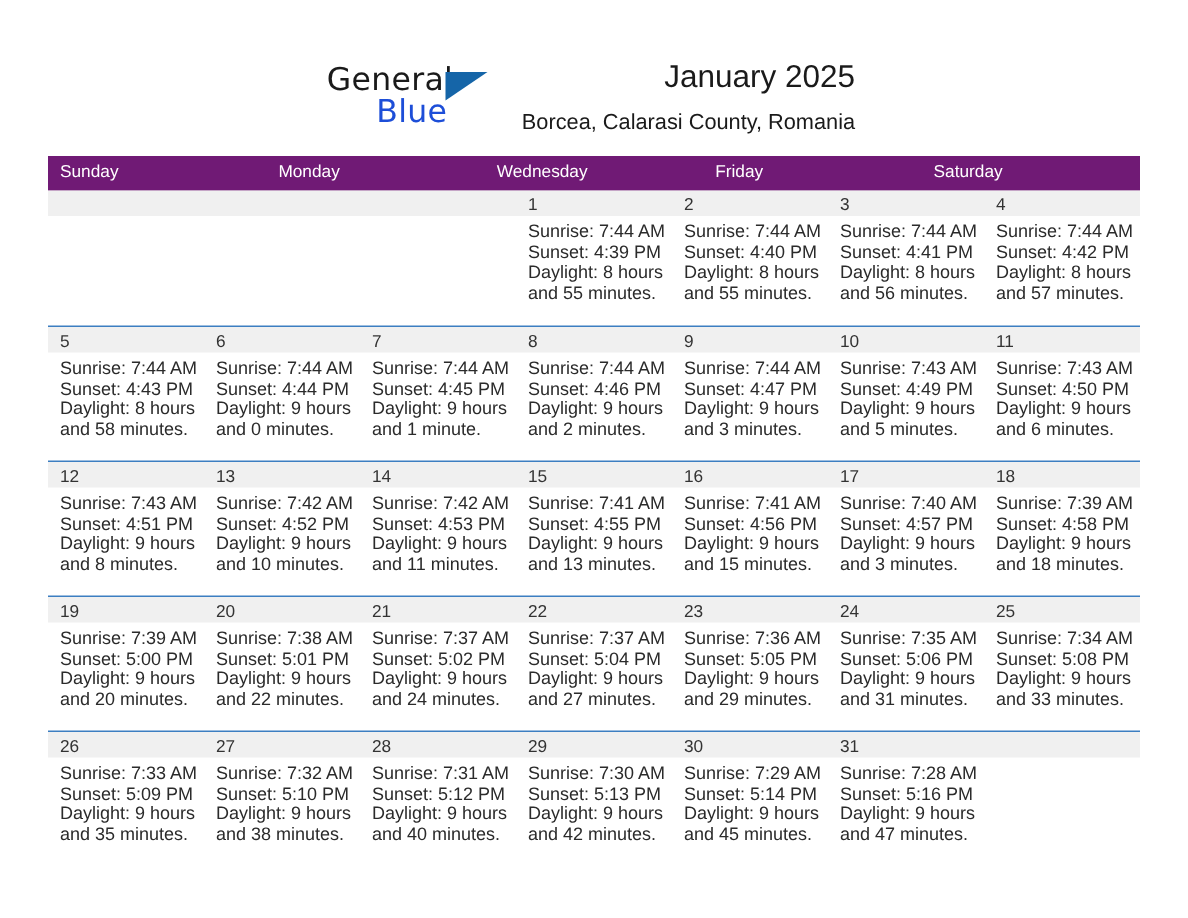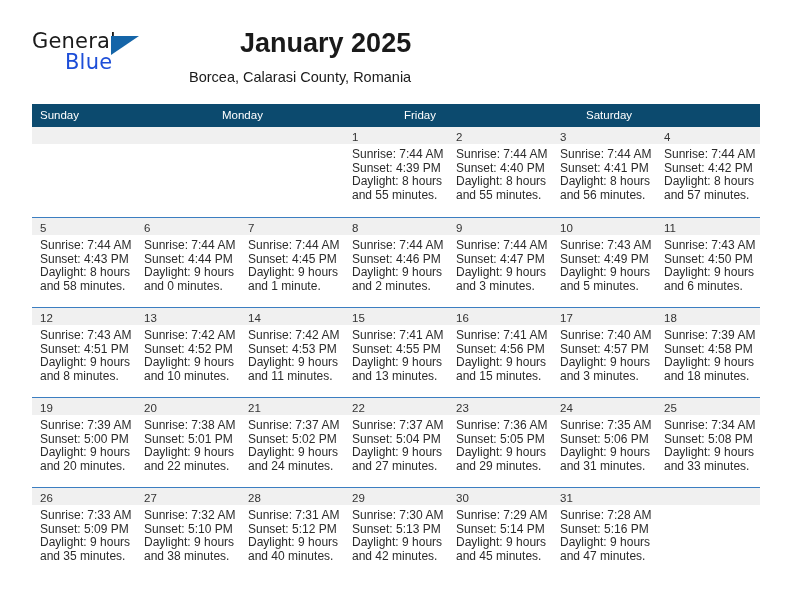--- a/index.html
+++ b/index.html
@@ -17,25 +17,24 @@
   .page {
     position: relative;
     width: 792px;
     height: 612px;
     box-sizing: border-box;
   }
 
   
   .header {
     display: flex;
-    justify-content: flex-start;
+    justify-content: center;
     align-items: flex-start;
-    padding: 28px 36px 0 32px;
-    box-sizing: border-box;
-    gap: 27px;
+    padding: 40px 36px 0 32px;
+    box-sizing: border-box;
   }
   .logo {
     position: relative;
     width: 130px;
     height: 52px;
     flex: none;
   }
   .logo-general {
     position: absolute;
     left: 0;
@@ -61,44 +60,44 @@
     width: 0;
     height: 0;
     border-left: 28px solid #1565a8;
     border-bottom: 19px solid transparent;
   }
   .titles {
     text-align: right;
     padding-top: 0;
   }
   .title-main {
-    font-size: 27px;
+    font-size: 21px;
     color: #1a1a1a;
     line-height: 1.18;
     white-space: nowrap;
-    font-weight: bold;
+    font-weight: normal;
     margin: 0;
   }
   .title-sub {
     font-size: 14.5px;
     color: #1a1a1a;
     margin-top: 9px;
     white-space: nowrap;
   }
 
   
   .calendar {
     position: absolute;
     left: 32px;
     top: 104px;
     width: 728px;
   }
   .weekday-row {
     display: flex;
-    background: #0c4a6e;
+    background: #701a75;
     justify-content: space-between;
   }
   .weekday {
     flex: 1 1 0;
     color: #ffffff;
     font-size: 11.5px;
     padding: 5px 0 6px 8px;
     box-sizing: border-box;
     white-space: nowrap;
   }
@@ -156,20 +155,21 @@
       <h1 class="title-main">January 2025</h1>
       <div class="title-sub">Borcea, Calarasi County, Romania</div>
     </div>
   </div>
 
   <div class="calendar">
 
     <div class="weekday-row">
       <div class="weekday">Sunday</div>
       <div class="weekday">Monday</div>
+      <div class="weekday">Wednesday</div>
       <div class="weekday">Friday</div>
       <div class="weekday">Saturday</div>
     </div>
 
     <div id="weeks-container">
         <div class="week-row first">
           <div class="day-cell empty">
             <div class="day-band"><span class="day-num"></span></div>
           </div>
           <div class="day-cell empty">

